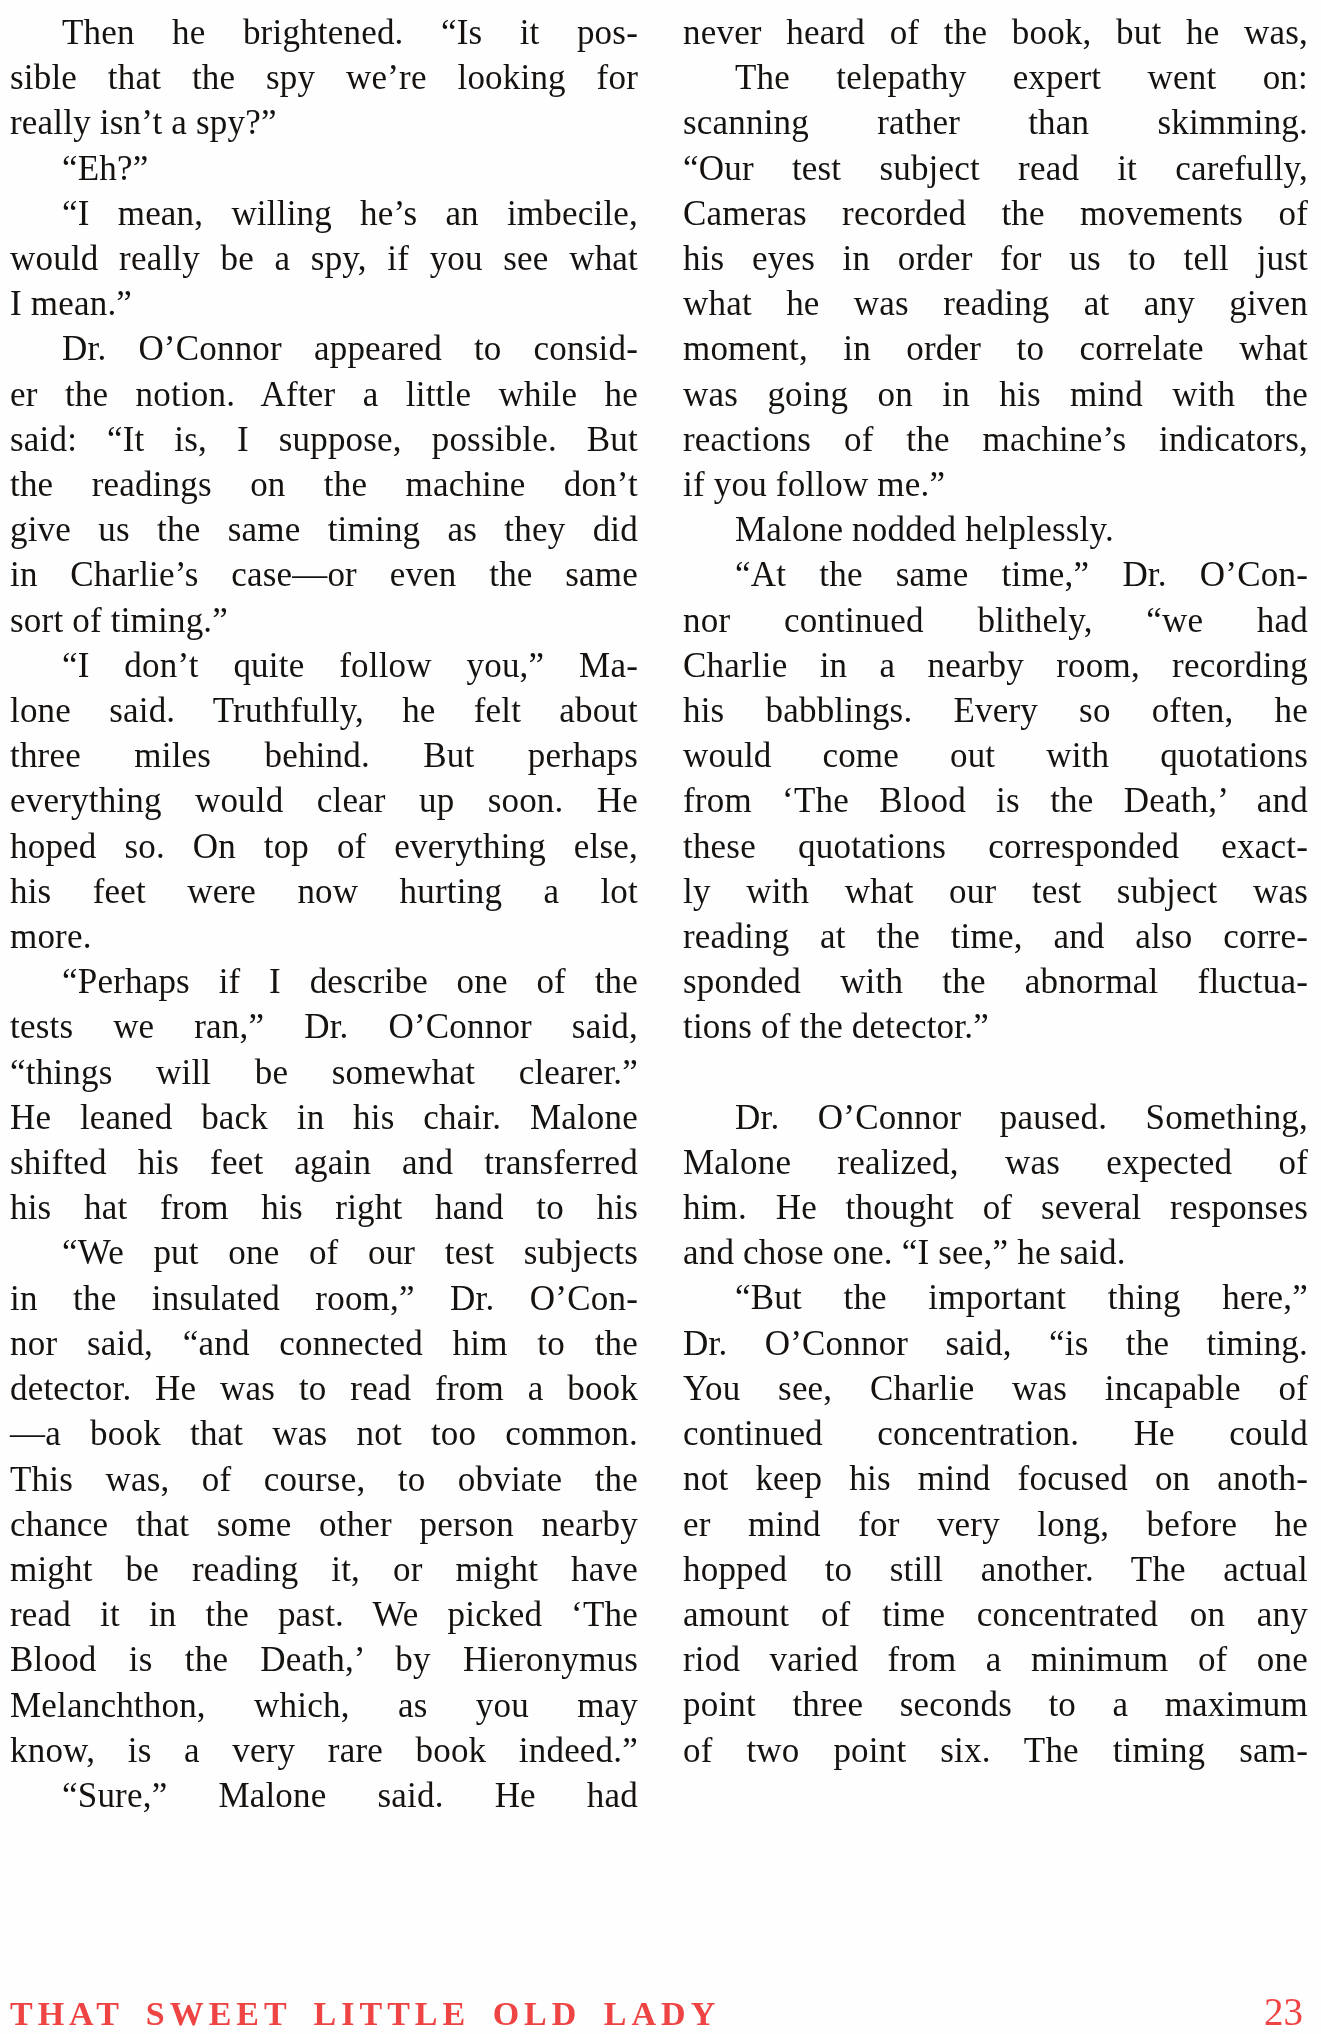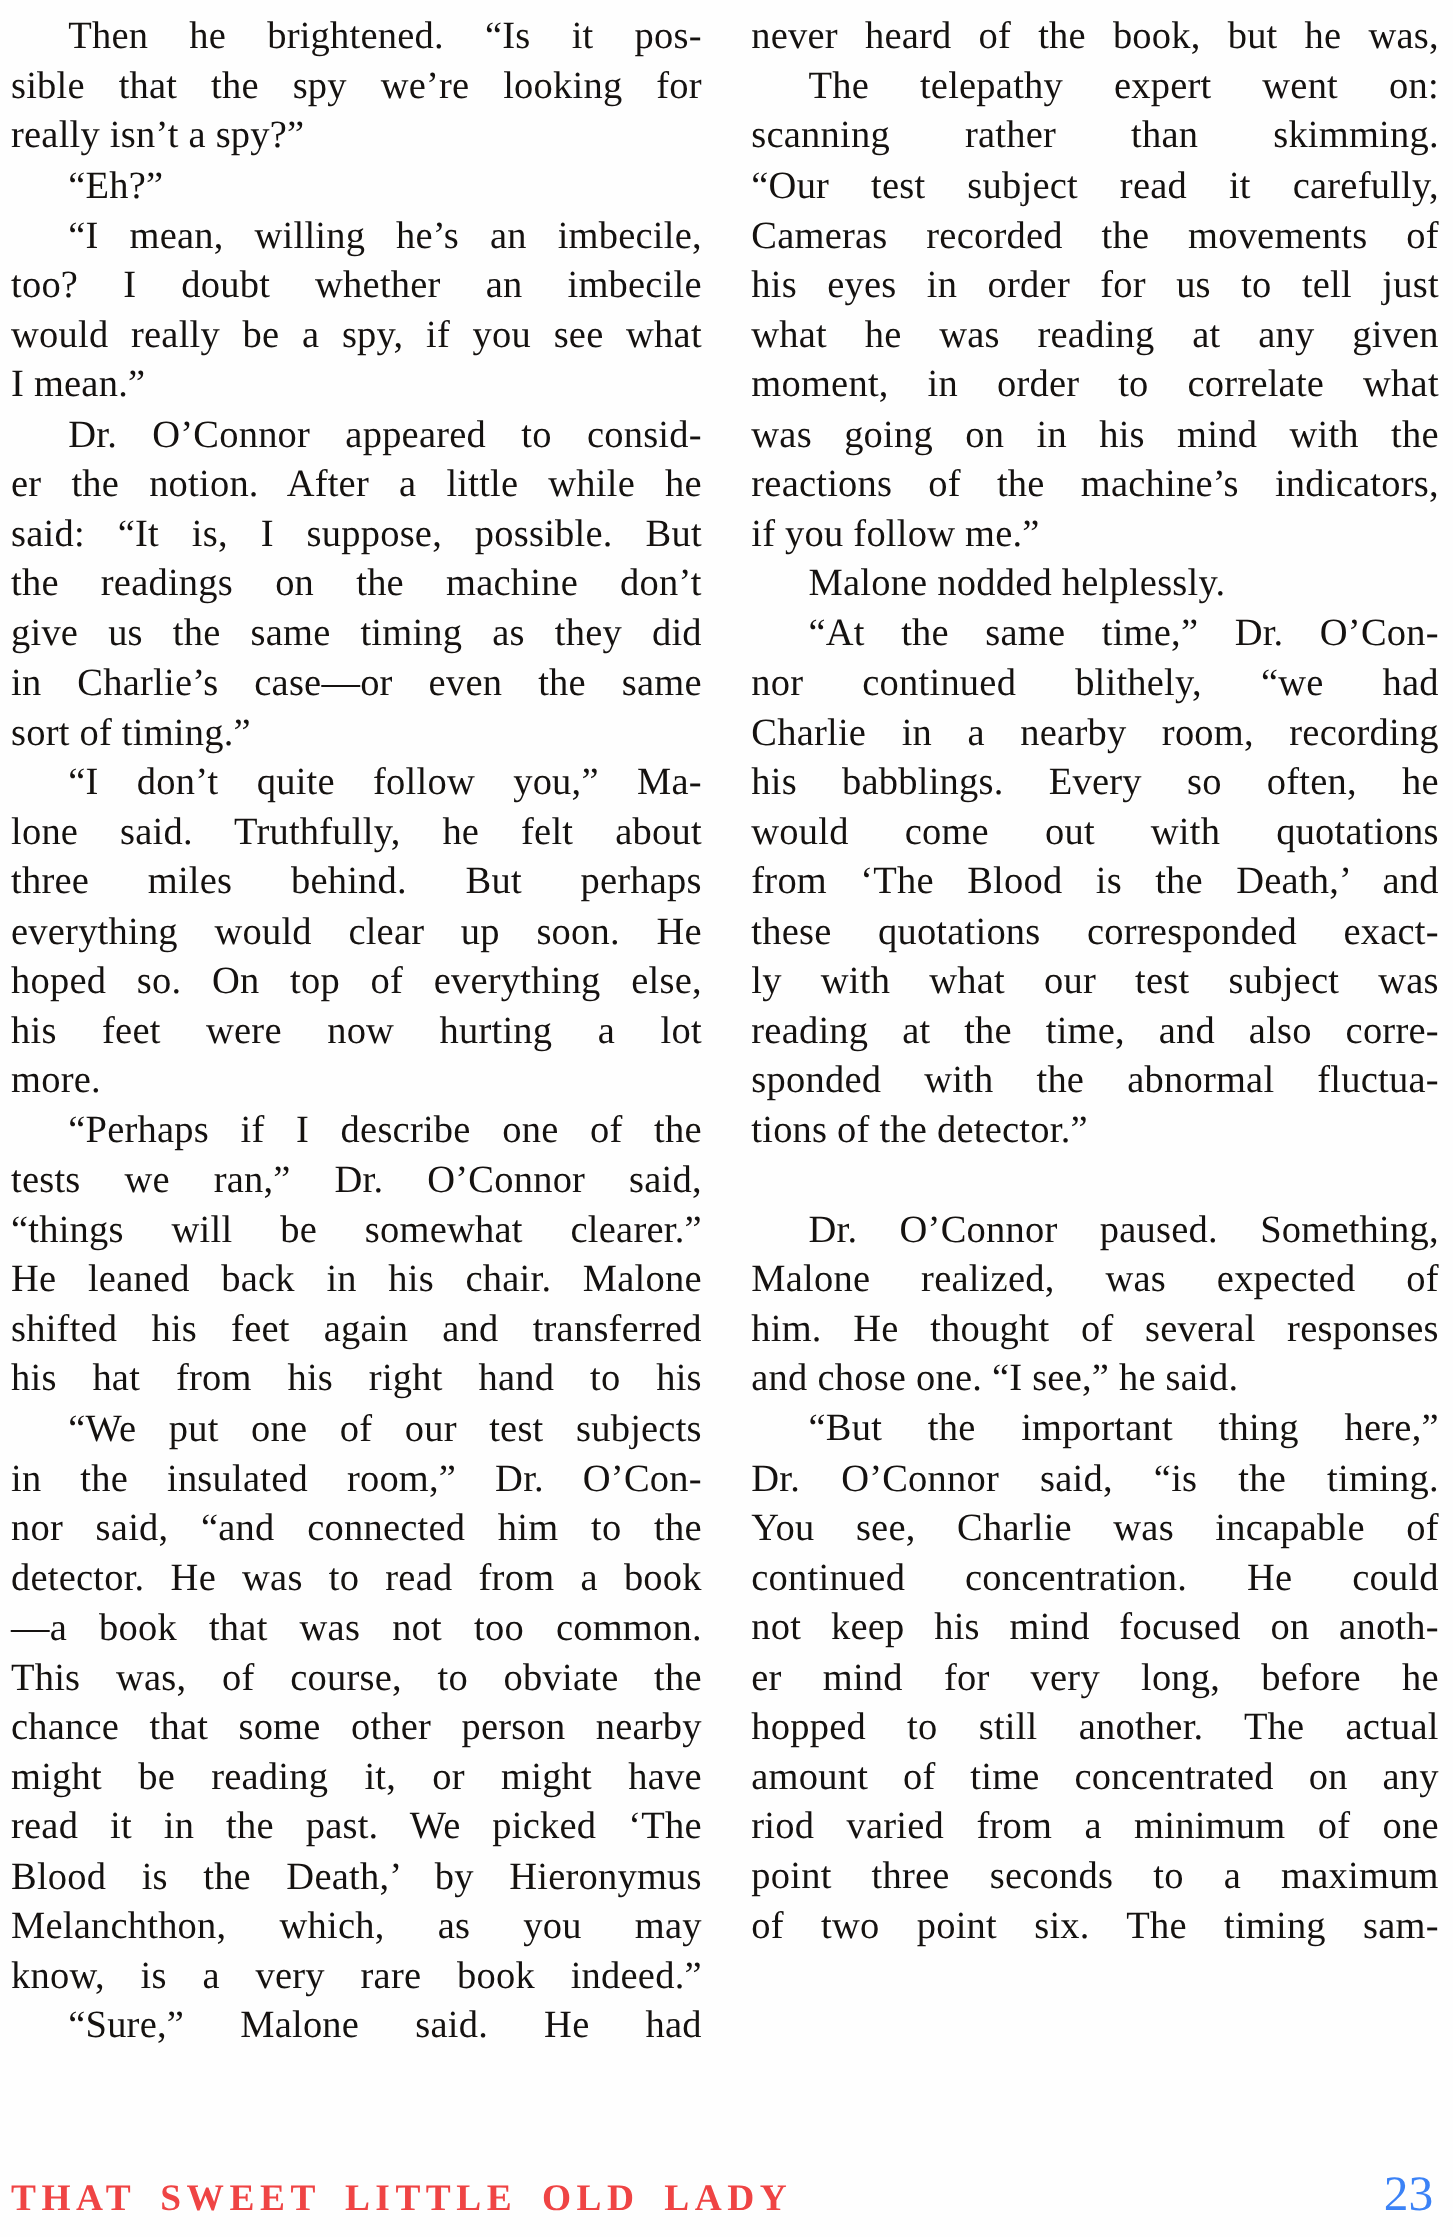--- a/index.html
+++ b/index.html
@@ -45,36 +45,36 @@
     align-items: baseline;
   }
   .running-title {
     font-size: 34px;
     font-weight: bold;
     letter-spacing: 5px;
     word-spacing: 9px;
     color: #ef4444;
   }
   .page-number {
-    font-size: 45px;
+    font-size: 39px;
     line-height: 1;
-    color: #3b82f6;
+    color: #ef4444;
+    margin-top: 20px;
   }
 </style>
 </head>
 <body>
 
 <div class="page">
   <div class="column" id="col-0">
       <div class="line indent just">Then he brightened. “Is it pos-</div>
       <div class="line just">sible that the spy we’re looking for</div>
       <div class="line">really isn’t a spy?”</div>
       <div class="line indent">“Eh?”</div>
       <div class="line indent just">“I mean, willing he’s an imbecile,</div>
-      <div class="line just">too? I doubt whether an imbecile</div>
       <div class="line just">would really be a spy, if you see what</div>
       <div class="line">I mean.”</div>
       <div class="line indent just">Dr. O’Connor appeared to consid-</div>
       <div class="line just">er the notion. After a little while he</div>
       <div class="line just">said: “It is, I suppose, possible. But</div>
       <div class="line just">the readings on the machine don’t</div>
       <div class="line just">give us the same timing as they did</div>
       <div class="line just">in Charlie’s case—or even the same</div>
       <div class="line">sort of timing.”</div>
       <div class="line indent just">“I don’t quite follow you,” Ma-</div>

